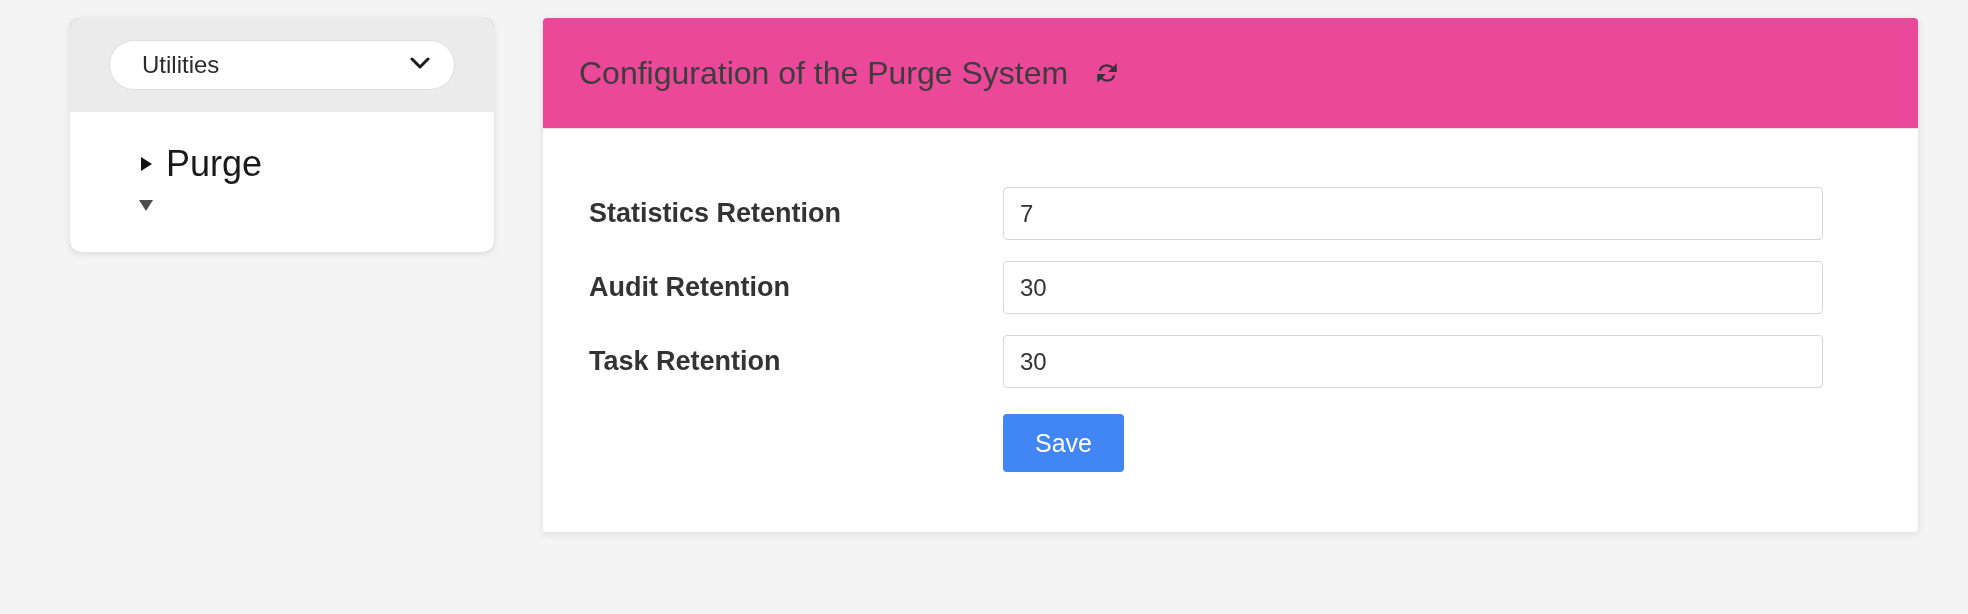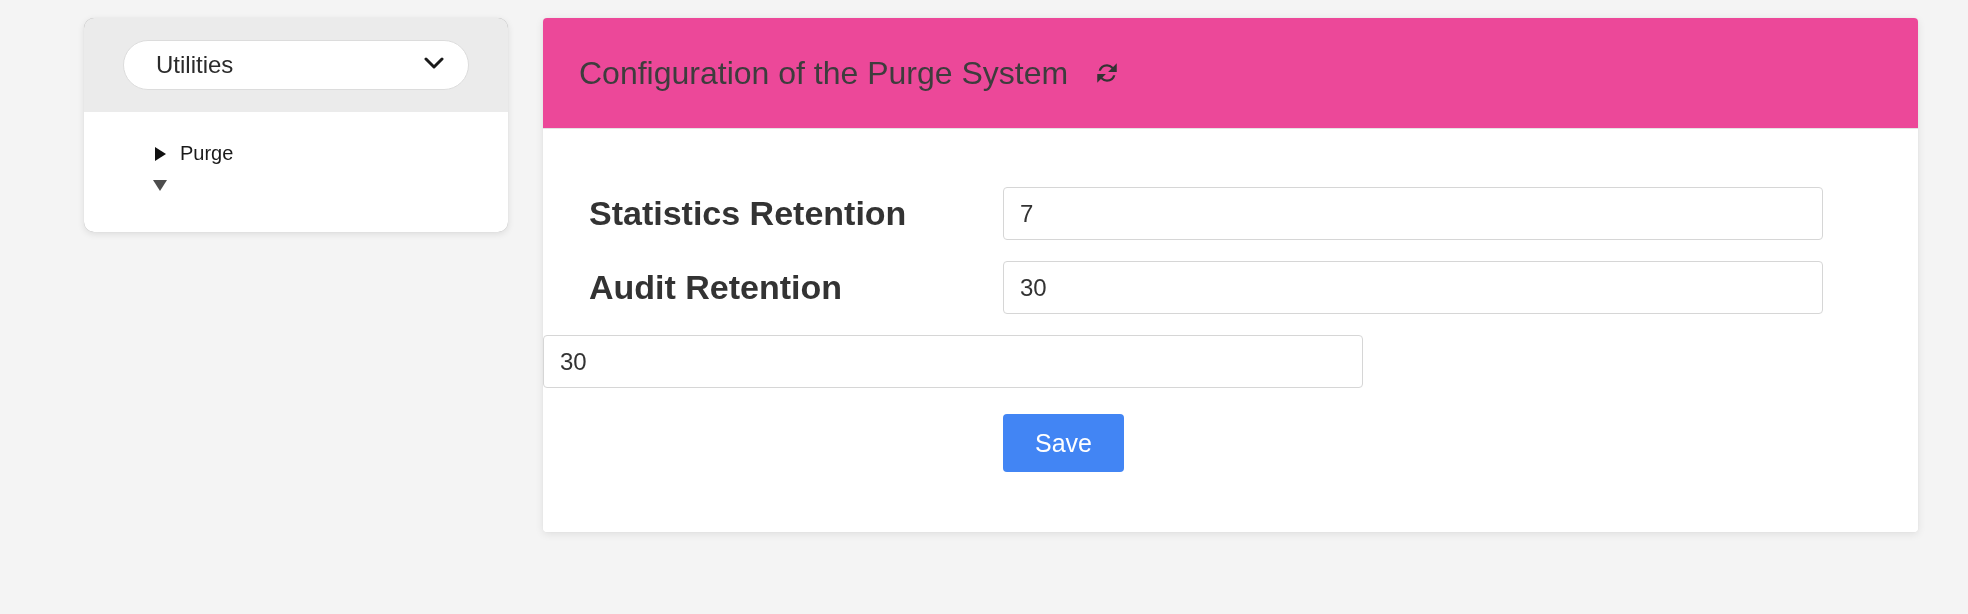--- a/index.html
+++ b/index.html
@@ -11,21 +11,21 @@
     height: 614px;
     background: #f4f4f4;
     font-family: "Liberation Sans", sans-serif;
     overflow: hidden;
     position: relative;
   }
 
   
   .sidebar-card {
     position: absolute;
-    left: 84px;
+    left: 70px;
     top: 18px;
     width: 424px;
     border-radius: 10px;
     background: #a3a3a3;
     box-shadow: 0 2px 7px rgba(0,0,0,0.10), 0 0 1px rgba(0,0,0,0.08);
     overflow: hidden;
   }
   .sidebar-header {
     background: #ebebeb;
     padding: 22px 0 22px 0;
@@ -78,21 +78,21 @@
     border-top: 7px solid transparent;
     border-bottom: 7px solid transparent;
   }
   .tri-down {
     width: 0; height: 0;
     border-top: 11px solid #4d4d4d;
     border-left: 7px solid transparent;
     border-right: 7px solid transparent;
   }
   .tree-label {
-    font-size: 20px;
+    font-size: 36px;
     color: #1a1a1a;
     line-height: 1.25;
   }
   .tree-item.active .tree-label {
     font-weight: bold;
     color: #6b6b6b;
   }
 
   
   .main-card {
@@ -132,21 +132,21 @@
   }
   .form-row {
     display: flex;
     align-items: center;
     margin-bottom: 21px;
   }
   .form-label {
     width: 460px;
     padding-left: 46px;
     box-sizing: border-box;
-    font-size: 34px;
+    font-size: 27px;
     font-weight: bold;
     color: #333333;
     line-height: 1.2;
   }
   .form-input {
     width: 820px;
     height: 53px;
     box-sizing: border-box;
     border: 1px solid #d6d6d6;
     border-radius: 4px;
@@ -226,20 +226,21 @@
       <div class="form-label">Statistics Retention</div>
       <input class="form-input" type="text" value="7" style="">
     </div>
 
     <div class="form-row">
       <div class="form-label">Audit Retention</div>
       <input class="form-input" type="text" value="30" style="">
     </div>
 
     <div class="form-row">
+      <div class="form-label">Task Retention</div>
       <input class="form-input" type="text" value="30" style="">
     </div>
 
     <div class="form-actions">
       <div class="spacer"></div>
       <button class="save-btn">Save</button>
     </div>
 
   </div>
 </div>

